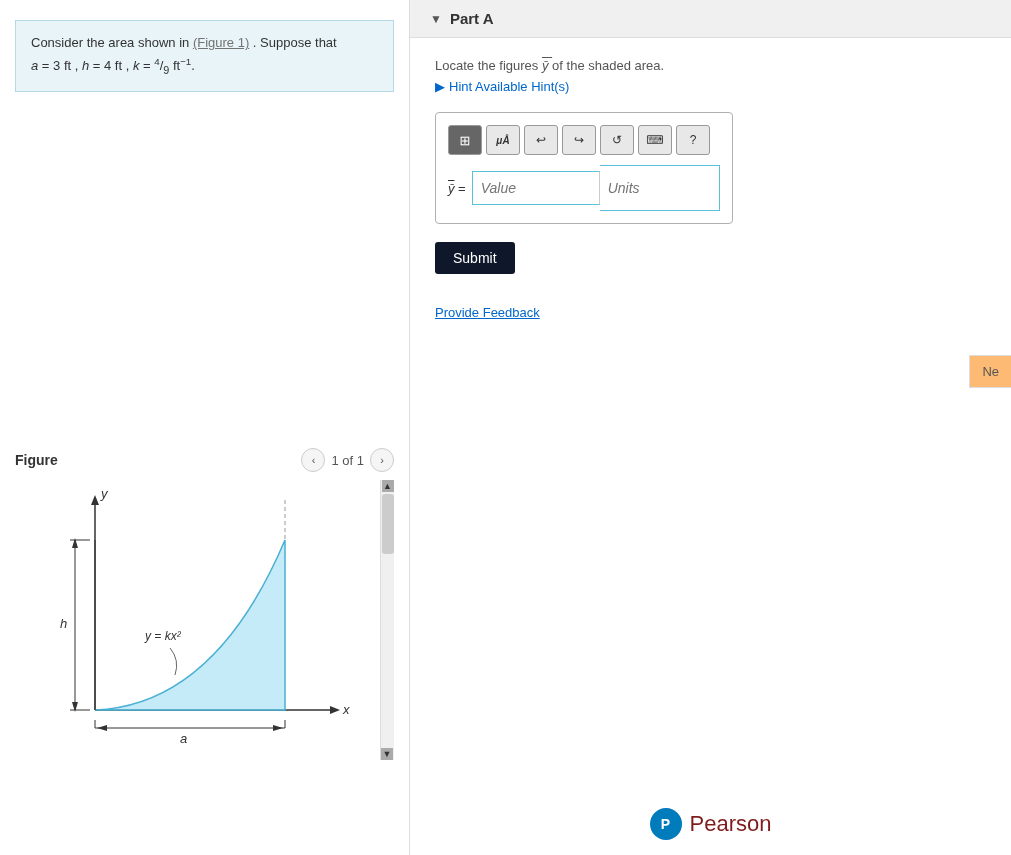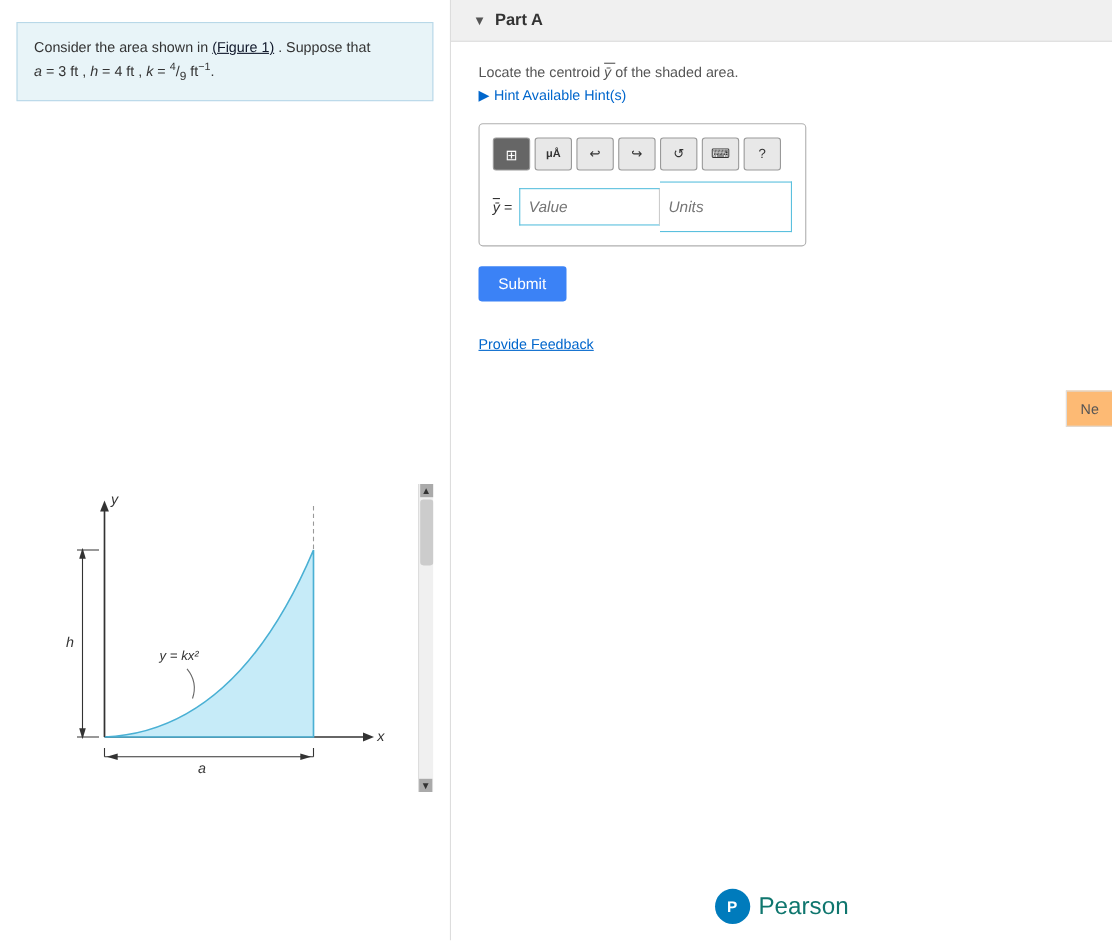--- a/index.html
+++ b/index.html
@@ -31,21 +31,21 @@
     .problem-box {
       background: #e8f4f8;
       border: 1px solid #b8d8e8;
       margin: 20px 15px 15px 15px;
       padding: 12px 15px;
       font-size: 13px;
       line-height: 1.6;
     }
 
     .problem-box a {
-      color: #0f172a;
+      color: #737373;
       text-decoration: underline;
     }
 
     .figure-section {
       position: absolute;
       bottom: 0;
       left: 0;
       right: 0;
       top: 440px;
     }
@@ -174,20 +174,21 @@
     }
 
     .toolbar-btn.active {
       background: #666;
       color: #fff;
     }
 
     .toolbar-btn.mu {
       font-size: 10px;
       font-weight: bold;
+      font-style: italic;
     }
 
     .input-row {
       display: flex;
       align-items: center;
       gap: 0;
     }
 
     .ybar-label {
       font-size: 13px;
@@ -213,21 +214,21 @@
       border: 1.5px solid #5bc0de;
       border-left: none;
       padding: 0 8px;
       font-size: 14px;
       color: #999;
       outline: none;
       font-style: italic;
     }
 
     .submit-btn {
-      background: #3b82f6;
+      background: #0f172a;
       color: #fff;
       border: none;
       padding: 8px 18px;
       border-radius: 3px;
       cursor: pointer;
       font-size: 14px;
     }
 
     .provide-feedback {
       color: #0066cc;
@@ -270,21 +271,21 @@
       display: flex;
       align-items: center;
       justify-content: center;
       color: #fff;
       font-weight: bold;
       font-size: 14px;
     }
 
     .pearson-text {
       font-size: 22px;
-      color: #0f766e;
+      color: #7f1d1d;
       font-weight: 300;
     }
 
     
     .scroll-area {
       position: absolute;
       right: 0;
       top: 0;
       width: 14px;
       height: 100%;
@@ -319,20 +320,28 @@
       <span>Consider the area shown in </span>
       <a href="#">(Figure 1)</a>
       <span>. Suppose that</span>
       <br>
       <span>
         <i>a</i> = 3 ft , <i>h</i> = 4 ft , <i>k</i> = <sup>4</sup>/<sub>9</sub> ft<sup>−1</sup>.
       </span>
     </div>
 
     <div class="figure-section">
+      <div class="figure-header">
+        <span class="figure-title">Figure</span>
+        <div class="figure-nav">
+          <button class="nav-btn">‹</button>
+          <span class="page-indicator">1 of 1</span>
+          <button class="nav-btn">›</button>
+        </div>
+      </div>
 
       <div class="figure-canvas">
         <svg width="370" height="270" viewBox="0 0 370 270">
 
           <line x1="80" y1="20" x2="80" y2="230" stroke="#333" stroke-width="1.5"></line>
 
           <line x1="80" y1="230" x2="320" y2="230" stroke="#333" stroke-width="1.5"></line>
 
           <polygon points="80,15 76,25 84,25" fill="#333"></polygon>
           <polygon points="325,230 315,226 315,234" fill="#333"></polygon>
@@ -379,21 +388,21 @@
 
     <div class="part-header">
       <span style="cursor:pointer; color:#555; font-size:12px;">▼</span>
       <span class="part-header-title">Part A</span>
     </div>
 
     <div class="part-content">
       
       
       <p class="locate-text">
-        <span>Locate the centroid</span>
+        <span>Locate the figures</span>
         <span class="math-overline"> ȳ </span>
         <span>of the shaded area.</span>
       </p>
 
       
 
       
       <a class="hint-link" href="#">
         <span>▶</span>
         <span>Hint Available Hint(s)</span>

